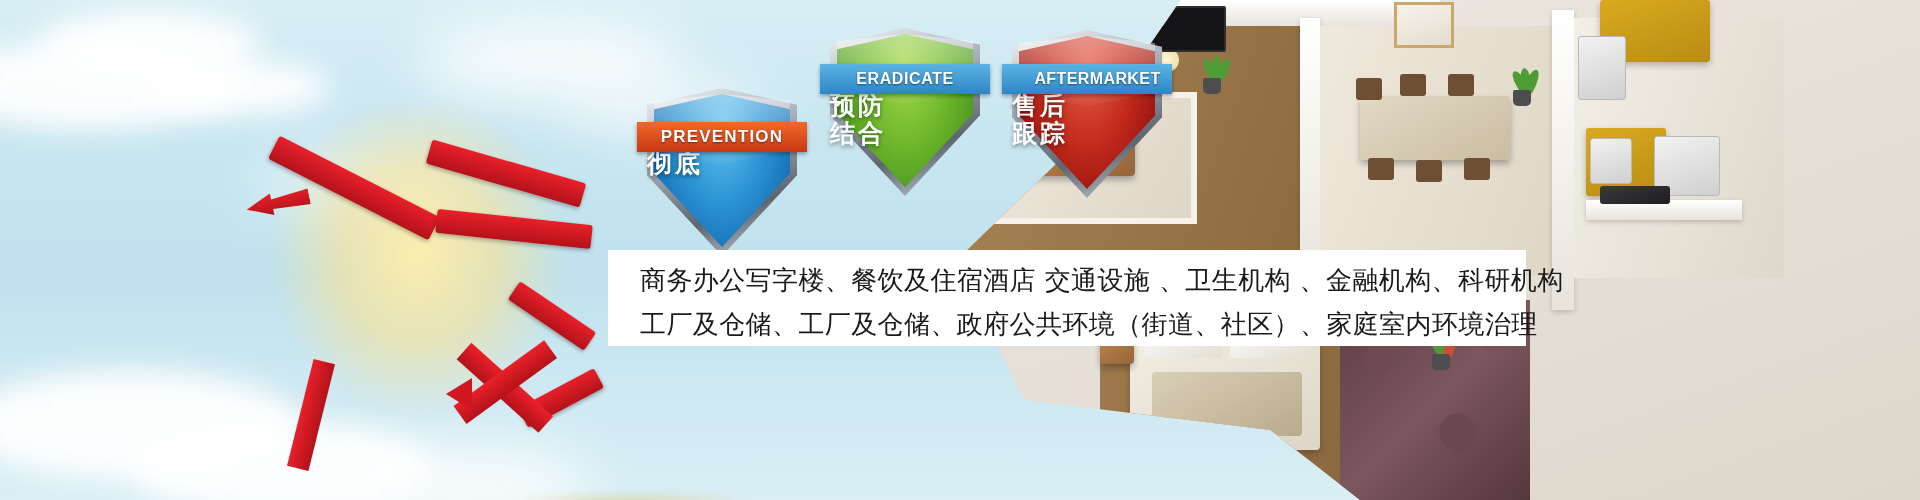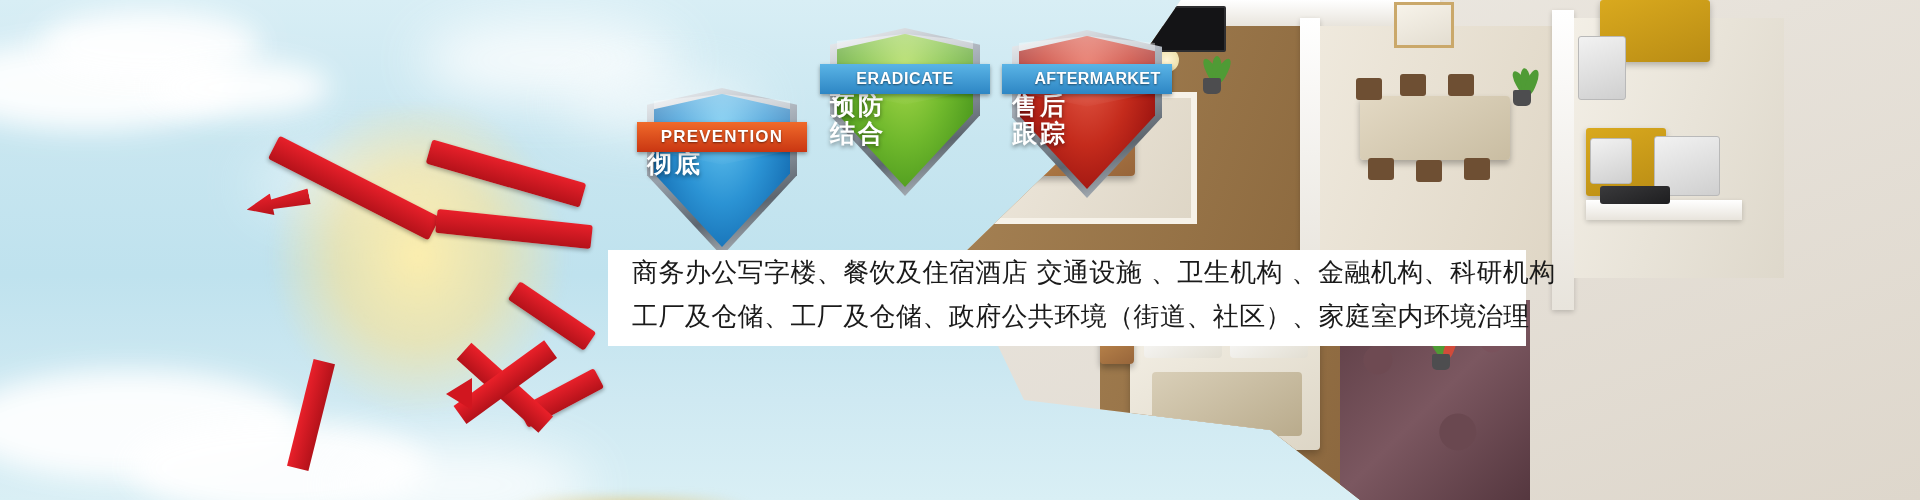--- a/index.html
+++ b/index.html
@@ -148,22 +148,22 @@
   #shield-aftermarket{left:1012px;top:30px;}
   #shield-aftermarket .face{background:radial-gradient(ellipse at 50% 22%,#e45b48 0%,#c42b1c 45%,#9c1410 78%,#7c0d0b 100%);}
   #shield-aftermarket .band{top:34px;background:linear-gradient(180deg,#5ab4e6,#2d86c4);}
   #shield-aftermarket .band .en{font-size:16px;letter-spacing:.4px;margin-left:21px;}
   #shield-aftermarket .cn{top:62px;}
 
   
   .text-panel{
     position:absolute;left:608px;top:250px;width:918px;height:96px;
     background:#ffffff;
-    display:flex;flex-direction:column;justify-content:flex-start;
-    padding:0 24px;box-sizing:border-box;
+    display:flex;flex-direction:column;justify-content:flex-end;
+    padding:0 32px;box-sizing:border-box;
   }
   .text-panel .line{
     color:#1a1a1a;font-size:26px;line-height:44px;white-space:nowrap;
     font-family:"DejaVu Sans","Liberation Sans",sans-serif;
     letter-spacing:.4px;
   }
 
   
   .headline{
     position:absolute;left:636px;top:355px;

